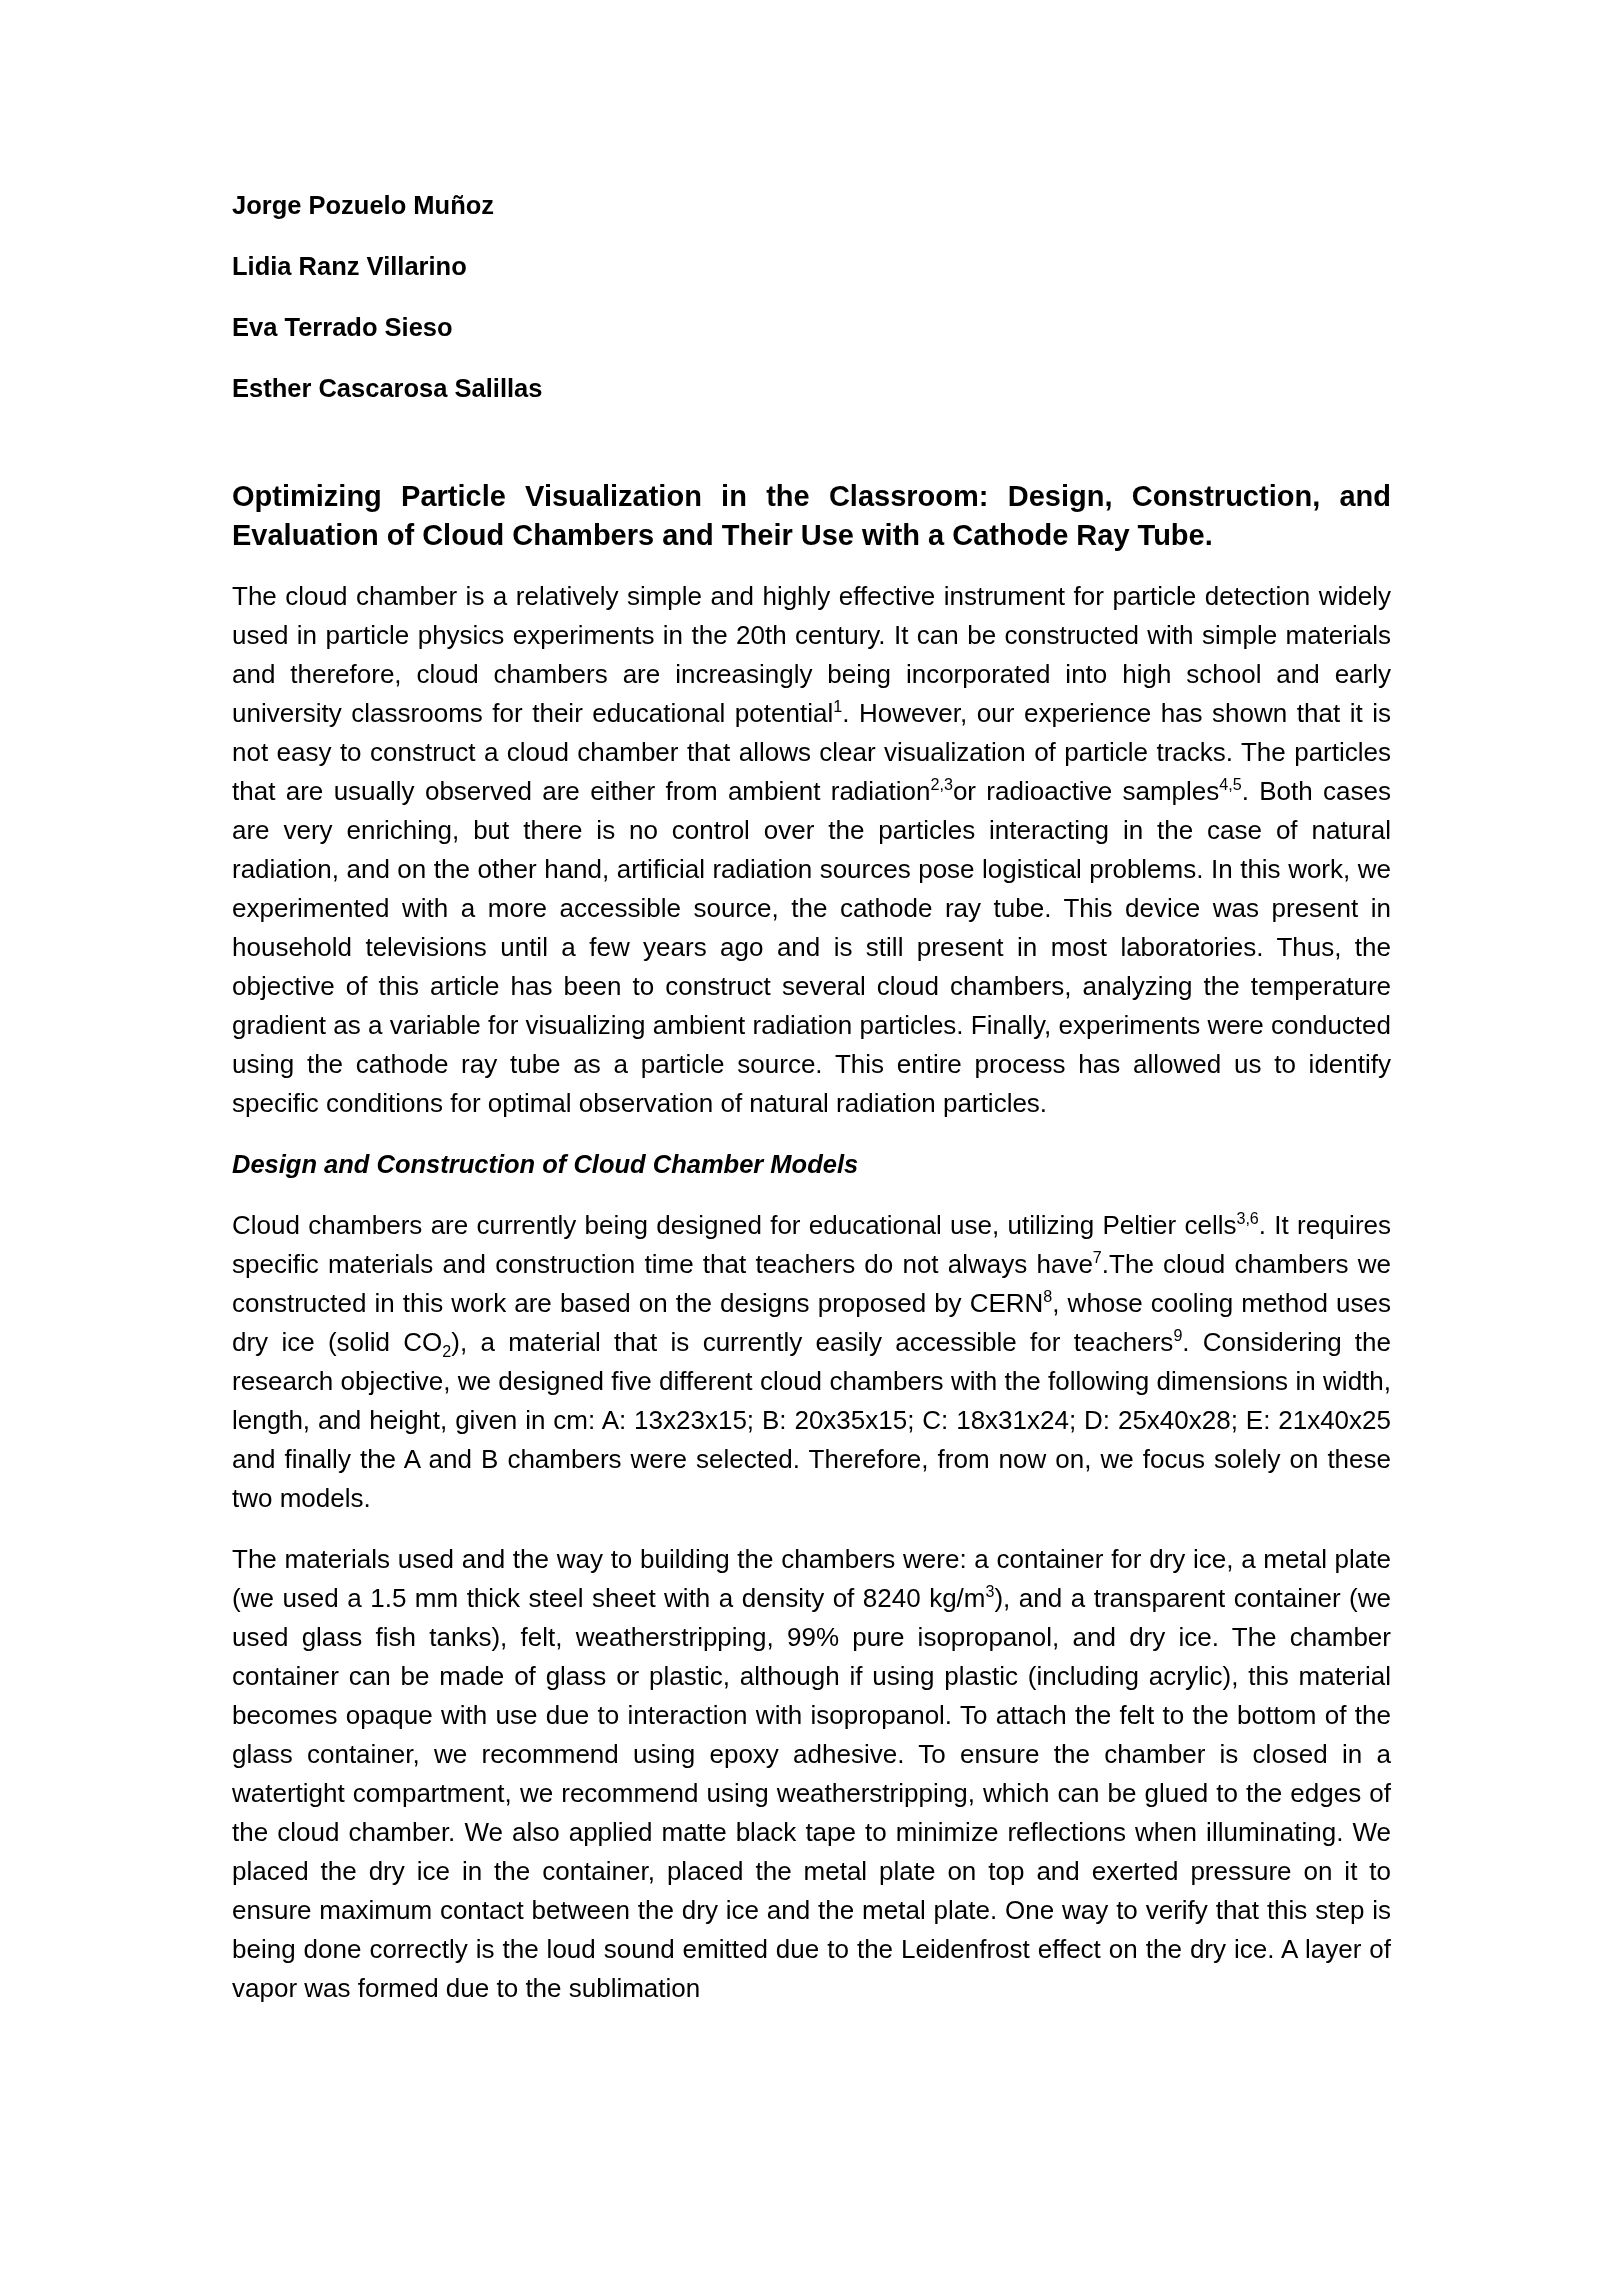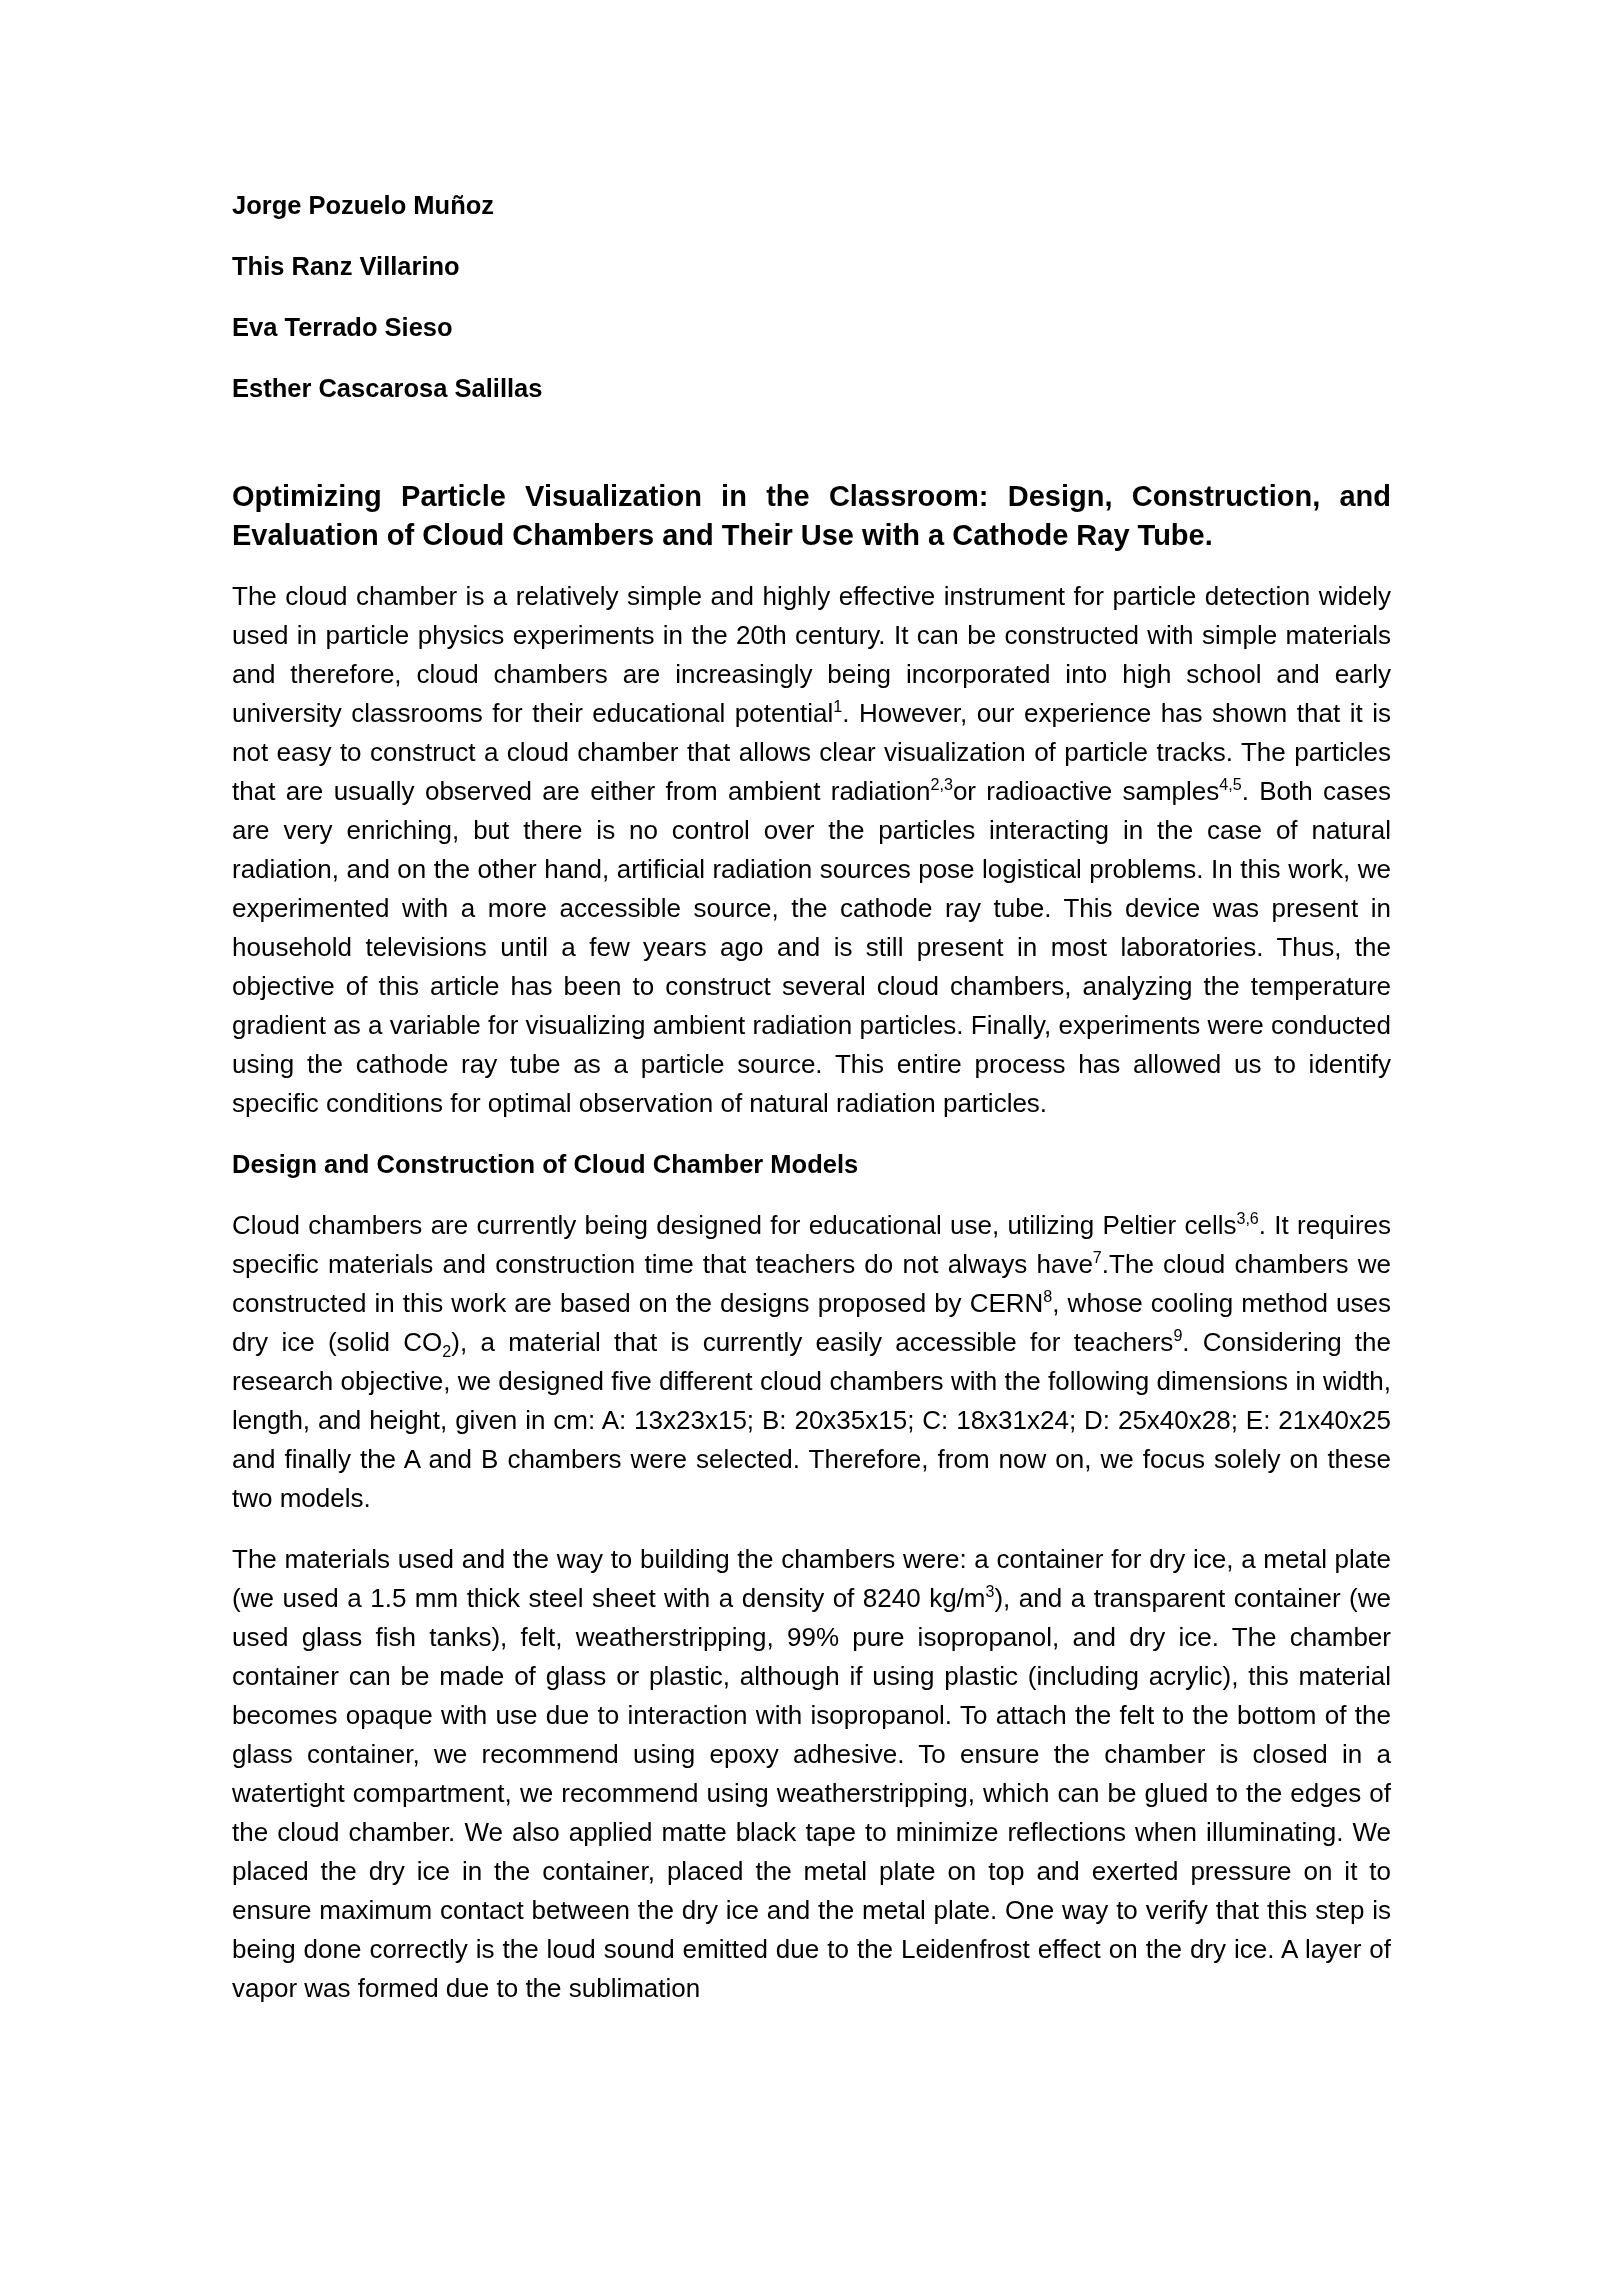--- a/index.html
+++ b/index.html
@@ -37,32 +37,33 @@
     line-height: 39px;
     margin-bottom: 22px;
     text-align: justify;
   }
   .section-heading {
     font-weight: bold;
     font-size: 25.5px;
     line-height: 39px;
     margin-bottom: 22px;
     text-align: left;
+    font-style: italic;
   }
   sup { font-size: 0.62em; line-height: 0; vertical-align: super; }
   sub { font-size: 0.62em; line-height: 0; vertical-align: sub; }
 </style>
 </head>
 <body>
 
 <div class="page">
 
   <header>
     <p class="author">Jorge Pozuelo Muñoz</p>
-    <p class="author">This Ranz Villarino</p>
+    <p class="author">Lidia Ranz Villarino</p>
     <p class="author">Eva Terrado Sieso</p>
     <p class="author">Esther Cascarosa Salillas</p>
   </header>
 
   <h1 class="title">Optimizing Particle Visualization in the Classroom: Design, Construction, and Evaluation of Cloud Chambers and Their Use with a Cathode Ray Tube.</h1>
 
   <p class="body-par">The cloud chamber is a relatively simple and highly effective instrument for particle detection widely used in particle physics experiments in the 20th century. It can be constructed with simple materials and therefore, cloud chambers are increasingly being incorporated into high school and early university classrooms for their educational potential<sup>1</sup>. However, our experience has shown that it is not easy to construct a cloud chamber that allows clear visualization of particle tracks. The particles that are usually observed are either from ambient radiation<sup>2,3</sup>or radioactive samples<sup>4,5</sup>. Both cases are very enriching, but there is no control over the particles interacting in the case of natural radiation, and on the other hand, artificial radiation sources pose logistical problems. In this work, we experimented with a more accessible source, the cathode ray tube. This device was present in household televisions until a few years ago and is still present in most laboratories. Thus, the objective of this article has been to construct several cloud chambers, analyzing the temperature gradient as a variable for visualizing ambient radiation particles. Finally, experiments were conducted using the cathode ray tube as a particle source. This entire process has allowed us to identify specific conditions for optimal observation of natural radiation particles.</p>
 
   <h2 class="section-heading">Design and Construction of Cloud Chamber Models</h2>
 

